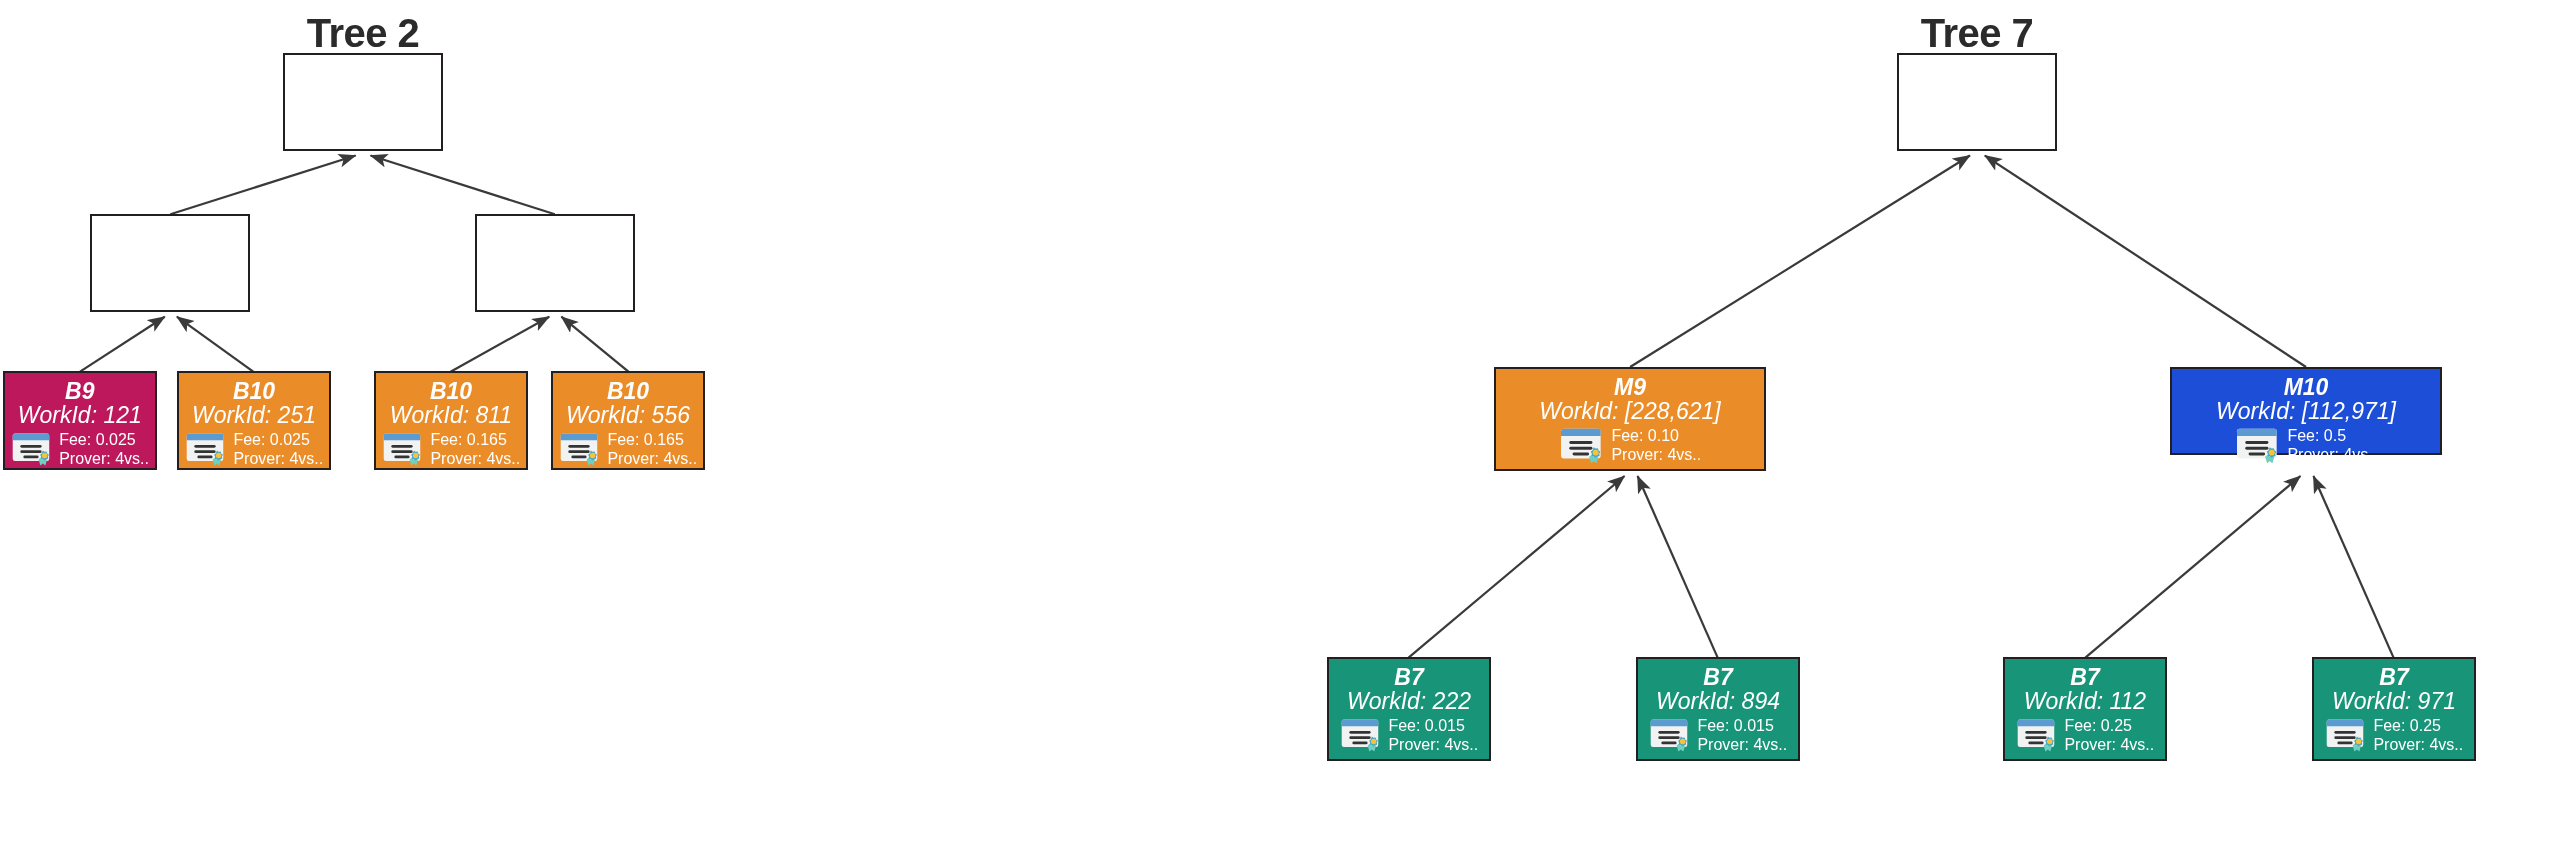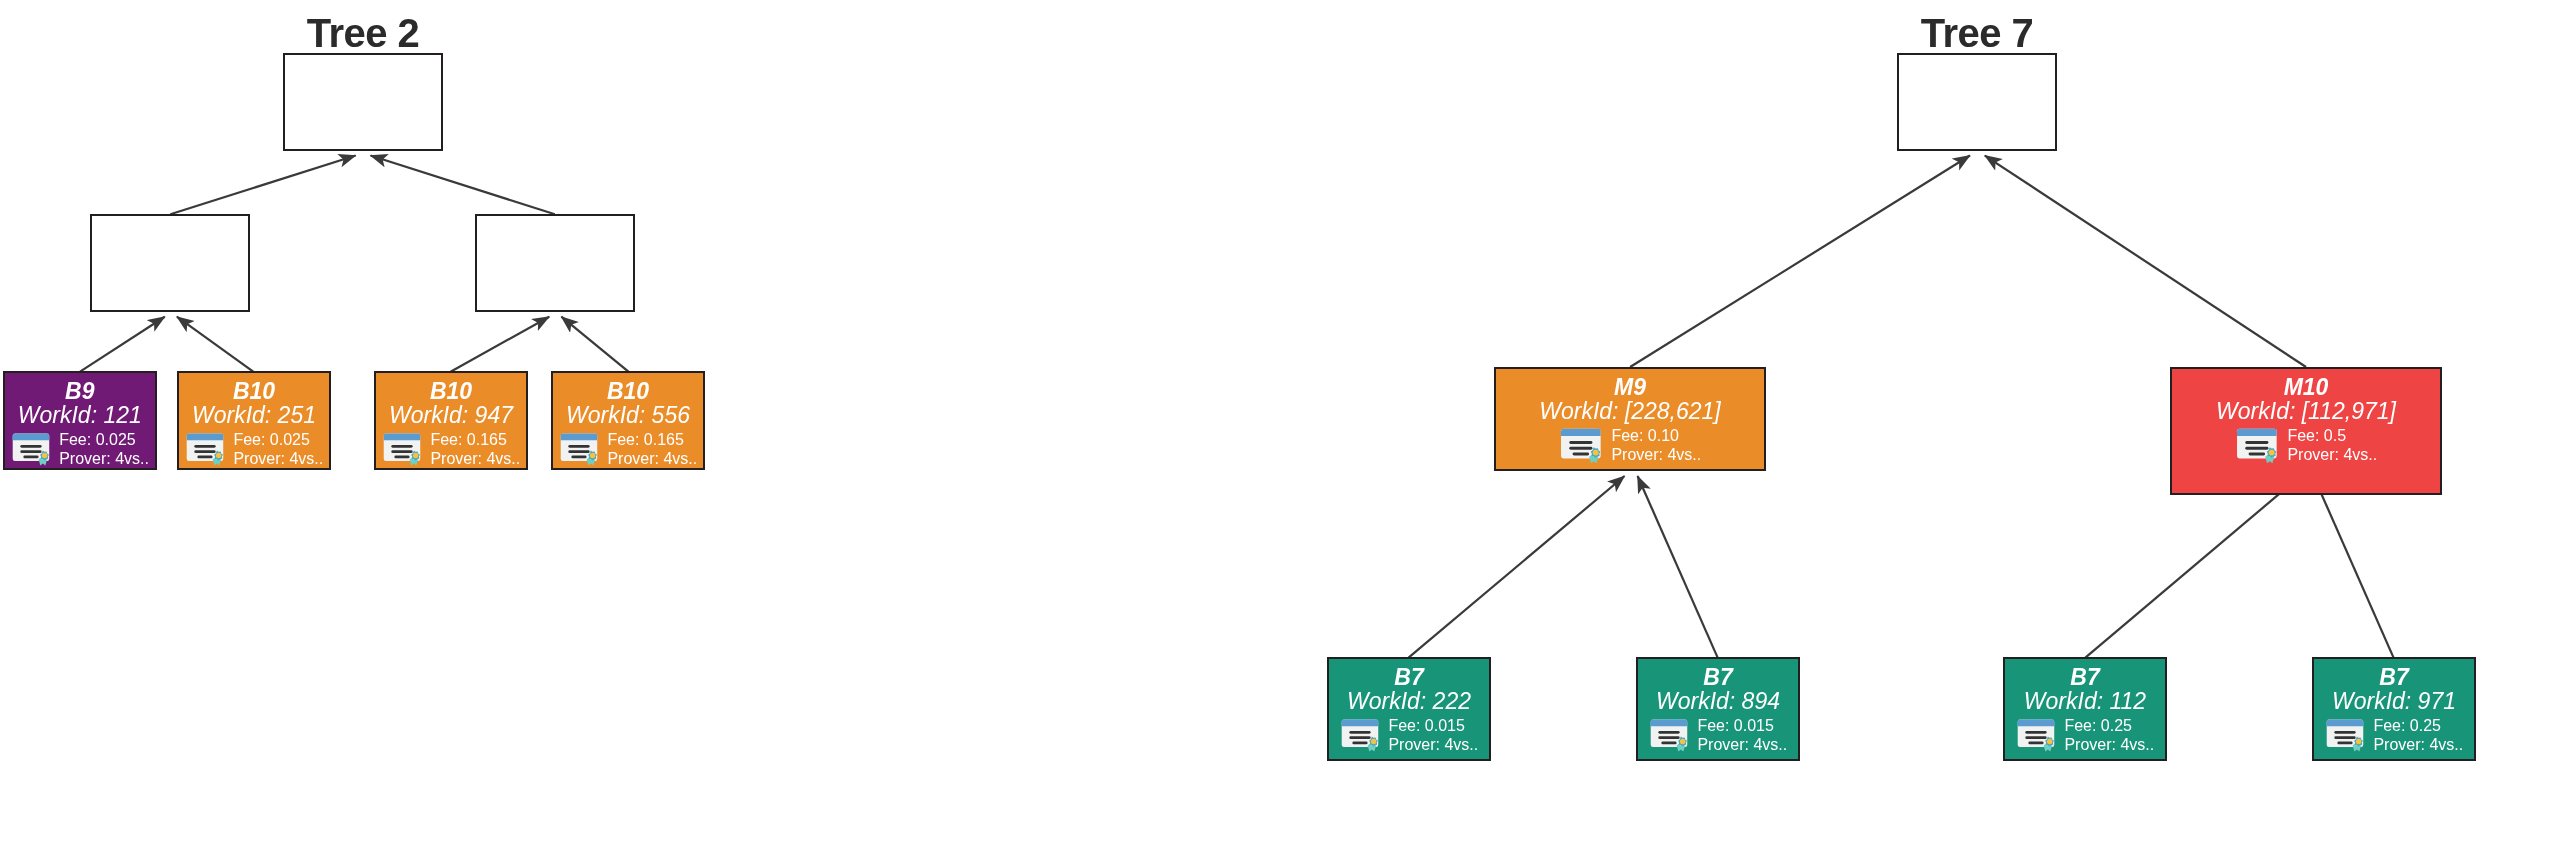--- a/index.html
+++ b/index.html
@@ -113,21 +113,21 @@
         <line x1="1513" y1="706" x2="1745" y2="511" stroke="#3a3a3a" stroke-width="2.4" marker-end="url(#arrowhead)"></line>
         <line x1="1845" y1="706" x2="1759" y2="511" stroke="#3a3a3a" stroke-width="2.4" marker-end="url(#arrowhead)"></line>
         <line x1="2240" y1="706" x2="2471" y2="511" stroke="#3a3a3a" stroke-width="2.4" marker-end="url(#arrowhead)"></line>
         <line x1="2571" y1="706" x2="2485" y2="511" stroke="#3a3a3a" stroke-width="2.4" marker-end="url(#arrowhead)"></line>
       </g>
   </svg>
   <div id="node-layer">
       <div class="node empty-node" style="left: 283px; top: 53px; width: 160px; height: 98px;"></div>
       <div class="node empty-node" style="left: 90px; top: 214px; width: 160px; height: 98px;"></div>
       <div class="node empty-node" style="left: 475px; top: 214px; width: 160px; height: 98px;"></div>
-      <div class="node filled" style="left: 2.8px; top: 371px; width: 154px; height: 99px; background: #701a75;">
+      <div class="node filled" style="left: 2.8px; top: 371px; width: 154px; height: 99px; background: #be185d;">
         <div class="node-title">B9</div>
         <div class="node-workid">WorkId: 121</div>
         <div class="node-body">
           <svg class="cert-icon" width="43" height="35" viewBox="0 0 56 46">
             <rect x="2" y="2" width="48" height="36" rx="3" fill="#f1f2f2"></rect>
             <path d="M5,2 h42 a3,3 0 0 1 3,3 v6 h-48 v-6 a3,3 0 0 1 3,-3 z" fill="#5b9bd0"></path>
             <rect x="12" y="17" width="28" height="3.6" rx="1.8" fill="#333333"></rect>
             <rect x="12" y="24" width="28" height="3.6" rx="1.8" fill="#333333"></rect>
             <rect x="16" y="31" width="20" height="3.6" rx="1.8" fill="#333333"></rect>
             <path d="M36,36 l3,-2 l2.6,2.2 l2.6,-2.2 l3,2 l-2.4,8 l-3.2,-2.6 l-3.2,2.6 z" fill="#6fcfc0"></path>
@@ -155,21 +155,21 @@
             <circle cx="44" cy="31" r="3.6" fill="#f7c23c"></circle>
           </svg>
           <div class="node-meta">
             <span>Fee: 0.025</span>
             <span>Prover: 4vs..</span>
           </div>
         </div>
       </div>
       <div class="node filled" style="left: 374px; top: 371px; width: 154px; height: 99px; background: rgb(234, 140, 40);">
         <div class="node-title">B10</div>
-        <div class="node-workid">WorkId: 947</div>
+        <div class="node-workid">WorkId: 811</div>
         <div class="node-body">
           <svg class="cert-icon" width="43" height="35" viewBox="0 0 56 46">
             <rect x="2" y="2" width="48" height="36" rx="3" fill="#f1f2f2"></rect>
             <path d="M5,2 h42 a3,3 0 0 1 3,3 v6 h-48 v-6 a3,3 0 0 1 3,-3 z" fill="#5b9bd0"></path>
             <rect x="12" y="17" width="28" height="3.6" rx="1.8" fill="#333333"></rect>
             <rect x="12" y="24" width="28" height="3.6" rx="1.8" fill="#333333"></rect>
             <rect x="16" y="31" width="20" height="3.6" rx="1.8" fill="#333333"></rect>
             <path d="M36,36 l3,-2 l2.6,2.2 l2.6,-2.2 l3,2 l-2.4,8 l-3.2,-2.6 l-3.2,2.6 z" fill="#6fcfc0"></path>
             <path d="M41.6,24.4 l2.2,1.7 l2.7,-0.5 l0.9,2.6 l2.2,1.7 l-1.3,2.4 l0.4,2.7 l-2.7,0.6 l-2.2,1.7 l-2.2,-1.7 l-2.7,-0.6 l0.4,-2.7 l-1.3,-2.4 l2.2,-1.7 l0.9,-2.6 z" fill="#4aa7c6"></path>
             <circle cx="44" cy="31" r="3.6" fill="#f7c23c"></circle>
@@ -214,21 +214,21 @@
             <path d="M36,36 l3,-2 l2.6,2.2 l2.6,-2.2 l3,2 l-2.4,8 l-3.2,-2.6 l-3.2,2.6 z" fill="#6fcfc0"></path>
             <path d="M41.6,24.4 l2.2,1.7 l2.7,-0.5 l0.9,2.6 l2.2,1.7 l-1.3,2.4 l0.4,2.7 l-2.7,0.6 l-2.2,1.7 l-2.2,-1.7 l-2.7,-0.6 l0.4,-2.7 l-1.3,-2.4 l2.2,-1.7 l0.9,-2.6 z" fill="#4aa7c6"></path>
             <circle cx="44" cy="31" r="3.6" fill="#f7c23c"></circle>
           </svg>
           <div class="node-meta">
             <span>Fee: 0.10</span>
             <span>Prover: 4vs..</span>
           </div>
         </div>
       </div>
-      <div class="node filled" style="left: 2170px; top: 367px; width: 272px; height: 128px; background: #ef4444;">
+      <div class="node filled" style="left: 2170px; top: 367px; width: 272px; height: 88px; background: #1d4ed8;">
         <div class="node-title">M10</div>
         <div class="node-workid">WorkId: [112,971]</div>
         <div class="node-body">
           <svg class="cert-icon" width="47" height="38" viewBox="0 0 56 46">
             <rect x="2" y="2" width="48" height="36" rx="3" fill="#f1f2f2"></rect>
             <path d="M5,2 h42 a3,3 0 0 1 3,3 v6 h-48 v-6 a3,3 0 0 1 3,-3 z" fill="#5b9bd0"></path>
             <rect x="12" y="17" width="28" height="3.6" rx="1.8" fill="#333333"></rect>
             <rect x="12" y="24" width="28" height="3.6" rx="1.8" fill="#333333"></rect>
             <rect x="16" y="31" width="20" height="3.6" rx="1.8" fill="#333333"></rect>
             <path d="M36,36 l3,-2 l2.6,2.2 l2.6,-2.2 l3,2 l-2.4,8 l-3.2,-2.6 l-3.2,2.6 z" fill="#6fcfc0"></path>

